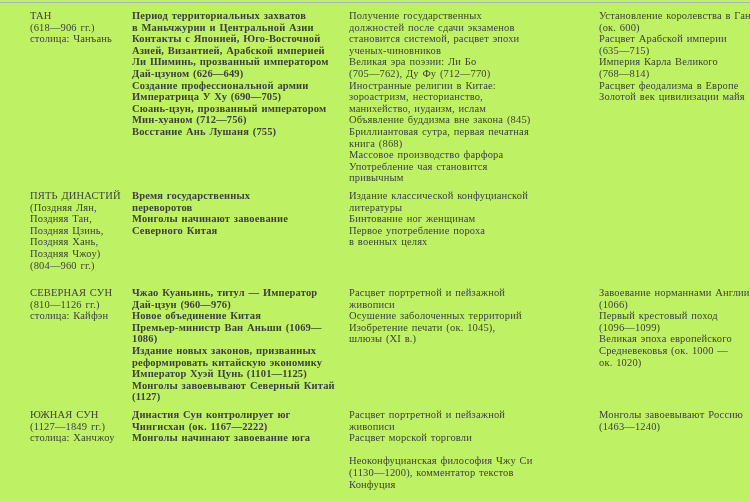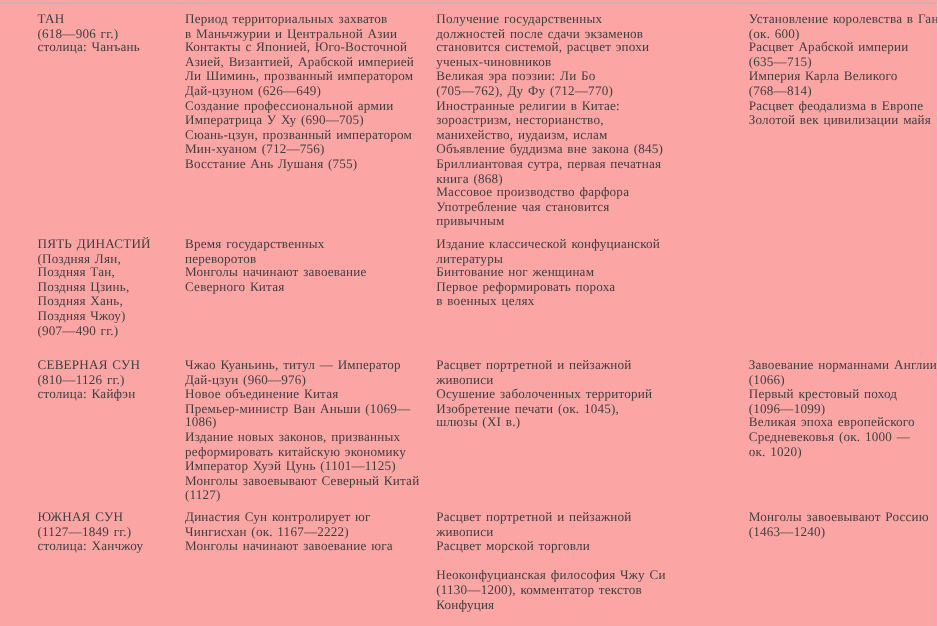--- a/index.html
+++ b/index.html
@@ -4,21 +4,21 @@
 <style>
   html, body {
     margin: 0;
     padding: 0;
     background: #ffffff;
   }
   #page {
     position: relative;
     width: 750px;
     height: 501px;
-    background: #fca5a5;
+    background: #bef264;
     font-family: "Liberation Serif", "DejaVu Serif", serif;
     color: #3f3f3f;
     overflow: hidden;
   }
   #top-rule {
     position: absolute;
     left: 0;
     top: 2px;
     width: 750px;
     height: 1px;
@@ -28,21 +28,21 @@
   .cell {
     position: absolute;
     top: 0;
     font-size: 10.5px;
     line-height: 11.6px;
     white-space: pre-line;
     word-spacing: 0.09em;
     letter-spacing: 0.015em;
   }
   .col-dynasty { left: 30px;  width: 112px; }
-  .col-politics { left: 148px; width: 212px; }
+  .col-politics { left: 132px; width: 212px; font-weight: bold; }
   .col-culture { left: 349px; width: 208px; }
   .col-world  { left: 599px; width: 172px; }
 
   #row-tang          { top: 10px; }
   #row-five-dynasties{ top: 190px; }
   #row-northern-song { top: 287px; }
   #row-southern-song { top: 409px; }
 </style>
 </head>
 <body>
@@ -90,29 +90,29 @@
 Золотой век цивилизации майя</div>
   </div>
 
   <div class="row" id="row-five-dynasties">
     <div class="cell col-dynasty">ПЯТЬ ДИНАСТИЙ
 (Поздняя Лян,
 Поздняя Тан,
 Поздняя Цзинь,
 Поздняя Хань,
 Поздняя Чжоу)
-(907—490 гг.)</div>
+(804—960 гг.)</div>
     <div class="cell col-politics">Время государственных
 переворотов
 Монголы начинают завоевание
 Северного Китая</div>
     <div class="cell col-culture">Издание классической конфуцианской
 литературы
 Бинтование ног женщинам
-Первое реформировать пороха
+Первое употребление пороха
 в военных целях</div>
     <div class="cell col-world"></div>
   </div>
 
   <div class="row" id="row-northern-song">
     <div class="cell col-dynasty">СЕВЕРНАЯ СУН
 (810—1126 гг.)
 столица: Кайфэн</div>
     <div class="cell col-politics">Чжао Куаньинь, титул — Император
 Дай-цзун (960—976)

